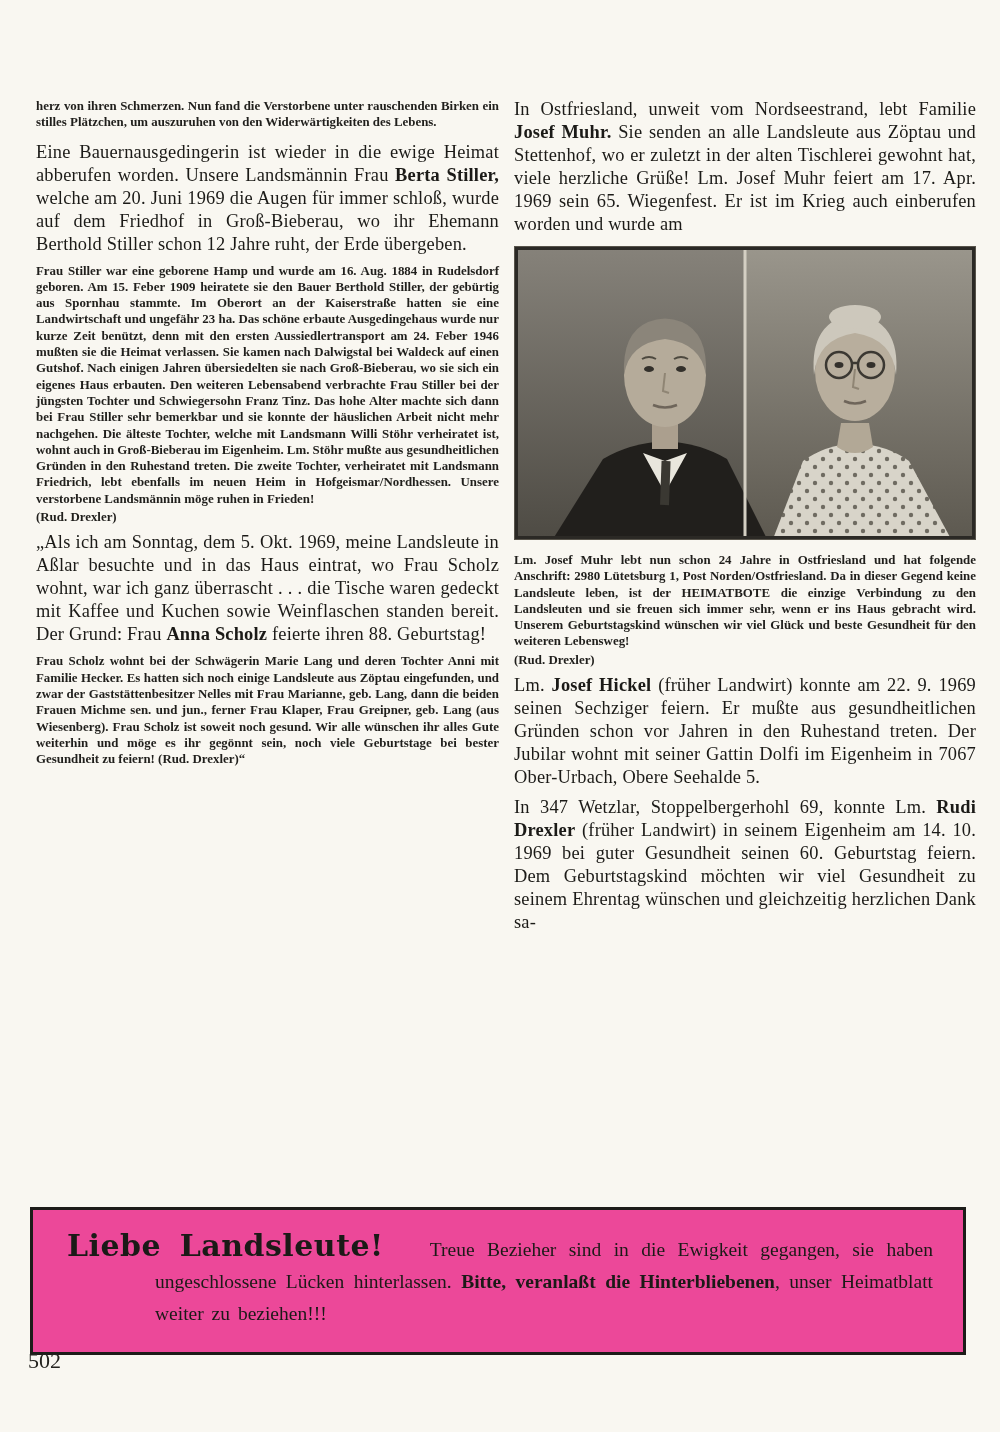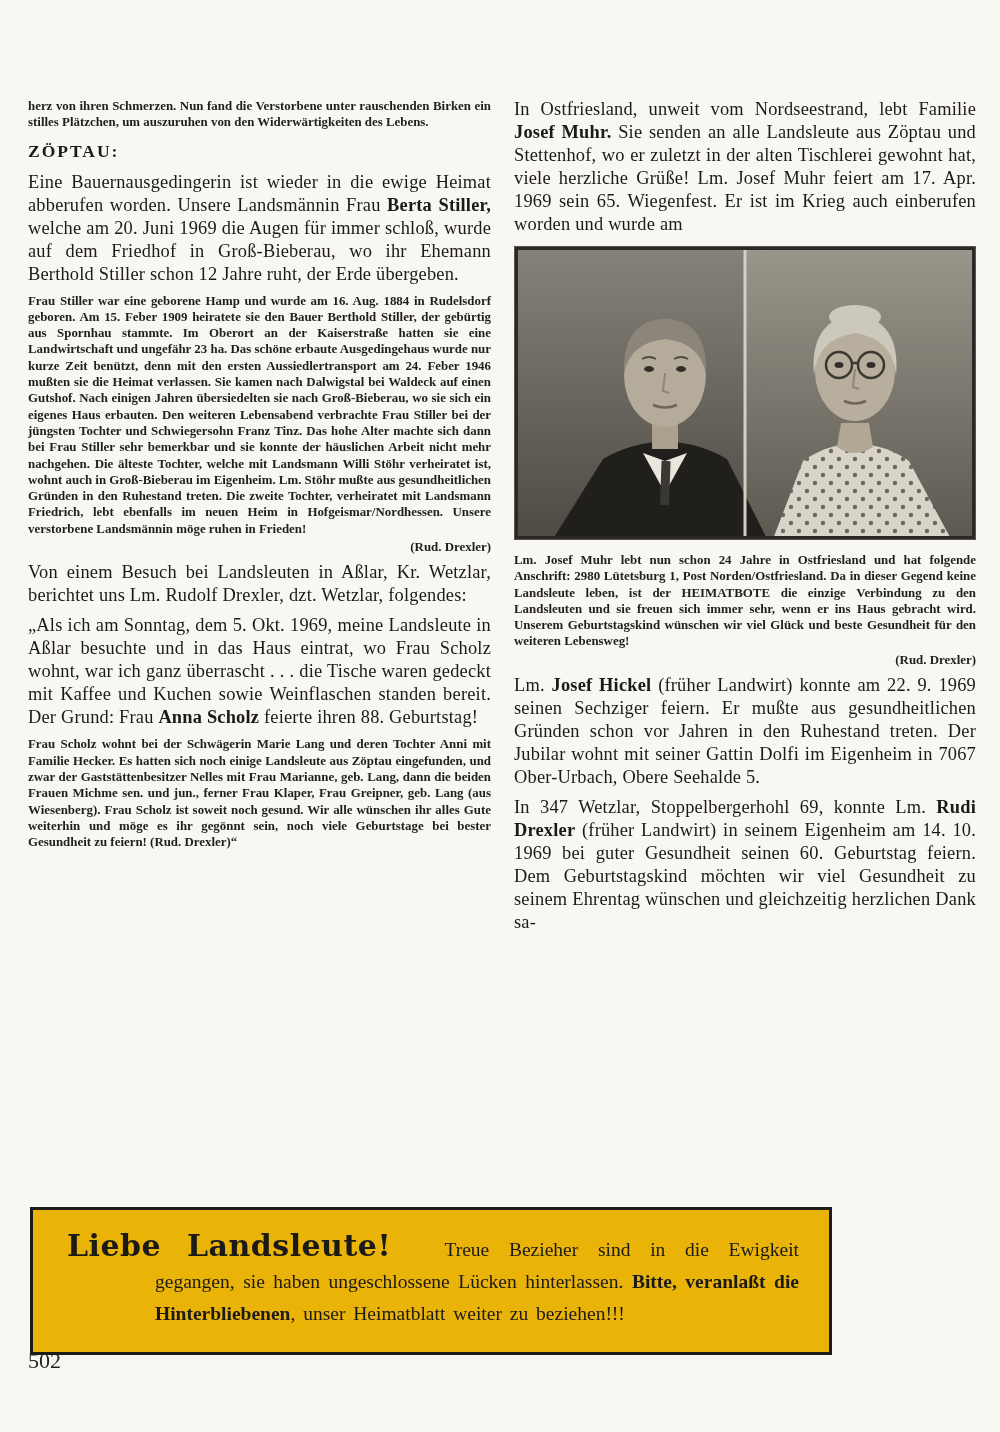--- a/index.html
+++ b/index.html
@@ -9,37 +9,37 @@
     font-family:"Liberation Serif","DejaVu Serif",serif;
   }
   .page {
     position:relative;
     width:1000px; height:1432px;
     background:#f9f7f1;
     color:#1b1a17;
     overflow:hidden;
   }
   .col { position:absolute; top:98px; }
-  .col-left  { left:28px;  width:463px; }
+  .col-left  { left:36px;  width:463px; }
   .col-right { left:514px; width:462px; }
 
   .p-main {
     font-size:18.4px; line-height:23px;
     text-align:justify;
     margin-bottom:7px;
     letter-spacing:.2px;
   }
   .p-small {
     font-size:12.9px; line-height:16.3px;
     font-weight:bold;
     text-align:justify;
     margin-bottom:5px;
     color:#201f1c;
   }
-  .byline { text-align:right; margin-top:-3px; margin-bottom:6px; }
+  .byline { text-align:left; margin-top:-3px; margin-bottom:6px; }
   .frag { margin-bottom:10px; }
 
   .heading {
     font-size:17.5px; font-weight:bold;
     letter-spacing:2px;
     margin:10px 0 9px 0;
   }
 
   .photo {
     display:block;
@@ -47,24 +47,24 @@
     margin:10px 0 12px 0;
     background:#34322d;
     border:1px solid #58544b;
     overflow:hidden;
   }
   .photo svg { display:block; }
 
   .notice-box {
     position:absolute;
     left:30px; top:1207px;
-    width:802px;
+    width:936px;
     border:3px solid #1d1c19;
     padding:20px 30px 22px 34px;
-    background:#eab308;
+    background:#ec4899;
   }
   .notice-text {
     font-size:19.5px; line-height:32px;
     text-align:justify;
     padding-left:88px; text-indent:-88px;
     word-spacing:3px;
   }
   .notice-heading {
     font-size:30px; font-weight:bold;
     letter-spacing:.5px;
@@ -79,25 +79,23 @@
   }
   b { font-weight:bold; }
 </style>
 </head>
 <body>
 
 <div class="page">
 
   <div class="col col-left">
     <p class="p-small frag">herz von ihren Schmerzen. Nun fand die Verstorbene unter rauschenden Birken ein stilles Plätzchen, um auszuruhen von den Widerwärtigkeiten des Lebens.</p>
-    <h2 class="heading">ZÖPTAU:</h2>
     <p class="p-main"><span>Eine Bauernausgedingerin ist wieder in die ewige Heimat abberufen worden. Unsere Landsmännin Frau </span><b>Berta Stiller,</b><span> welche am 20. Juni 1969 die Augen für immer schloß, wurde auf dem Friedhof in Groß-Bieberau, wo ihr Ehemann Berthold Stiller schon 12 Jahre ruht, der Erde übergeben.</span></p>
     <p class="p-small">Frau Stiller war eine geborene Hamp und wurde am 16. Aug. 1884 in Rudelsdorf geboren. Am 15. Feber 1909 heiratete sie den Bauer Berthold Stiller, der gebürtig aus Spornhau stammte. Im Oberort an der Kaiserstraße hatten sie eine Landwirtschaft und ungefähr 23 ha. Das schöne erbaute Ausgedingehaus wurde nur kurze Zeit benützt, denn mit den ersten Aussiedlertransport am 24. Feber 1946 mußten sie die Heimat verlassen. Sie kamen nach Dalwigstal bei Waldeck auf einen Gutshof. Nach einigen Jahren übersiedelten sie nach Groß-Bieberau, wo sie sich ein eigenes Haus erbauten. Den weiteren Lebensabend verbrachte Frau Stiller bei der jüngsten Tochter und Schwiegersohn Franz Tinz. Das hohe Alter machte sich dann bei Frau Stiller sehr bemerkbar und sie konnte der häuslichen Arbeit nicht mehr nachgehen. Die älteste Tochter, welche mit Landsmann Willi Stöhr verheiratet ist, wohnt auch in Groß-Bieberau im Eigenheim. Lm. Stöhr mußte aus gesundheitlichen Gründen in den Ruhestand treten. Die zweite Tochter, verheiratet mit Landsmann Friedrich, lebt ebenfalls im neuen Heim in Hofgeismar/Nordhessen. Unsere verstorbene Landsmännin möge ruhen in Frieden!</p>
     <p class="p-small byline">(Rud. Drexler)</p>
-    <p class="p-main">Von einem Besuch bei Landsleuten in Aßlar, Kr. Wetzlar, berichtet uns Lm. Rudolf Drexler, dzt. Wetzlar, folgendes:</p>
     <p class="p-main"><span>„Als ich am Sonntag, dem 5. Okt. 1969, meine Landsleute in Aßlar besuchte und in das Haus eintrat, wo Frau Scholz wohnt, war ich ganz überrascht . . . die Tische waren gedeckt mit Kaffee und Kuchen sowie Weinflaschen standen bereit. Der Grund: Frau </span><b>Anna Scholz</b><span> feierte ihren 88. Geburtstag!</span></p>
     <p class="p-small">Frau Scholz wohnt bei der Schwägerin Marie Lang und deren Tochter Anni mit Familie Hecker. Es hatten sich noch einige Landsleute aus Zöptau eingefunden, und zwar der Gaststättenbesitzer Nelles mit Frau Marianne, geb. Lang, dann die beiden Frauen Michme sen. und jun., ferner Frau Klaper, Frau Greipner, geb. Lang (aus Wiesenberg). Frau Scholz ist soweit noch gesund. Wir alle wünschen ihr alles Gute weiterhin und möge es ihr gegönnt sein, noch viele Geburtstage bei bester Gesundheit zu feiern! (Rud. Drexler)“</p>
   </div>
 
   <div class="col col-right">
     <p class="p-main"><span>In Ostfriesland, unweit vom Nordseestrand, lebt Familie </span><b>Josef Muhr.</b><span> Sie senden an alle Landsleute aus Zöptau und Stettenhof, wo er zuletzt in der alten Tischlerei gewohnt hat, viele herzliche Grüße! Lm. Josef Muhr feiert am 17. Apr. 1969 sein 65. Wiegenfest. Er ist im Krieg auch einberufen worden und wurde am</span></p>
 
     <figure class="photo" aria-label="Schwarzweiß-Porträtfoto eines älteren Ehepaares (Mann im dunklen Anzug, Frau mit Brille und gepunktetem Kleid)">
       <svg viewBox="0 0 460 292" width="460" height="292" xmlns="http://www.w3.org/2000/svg" role="img">
         <defs>

